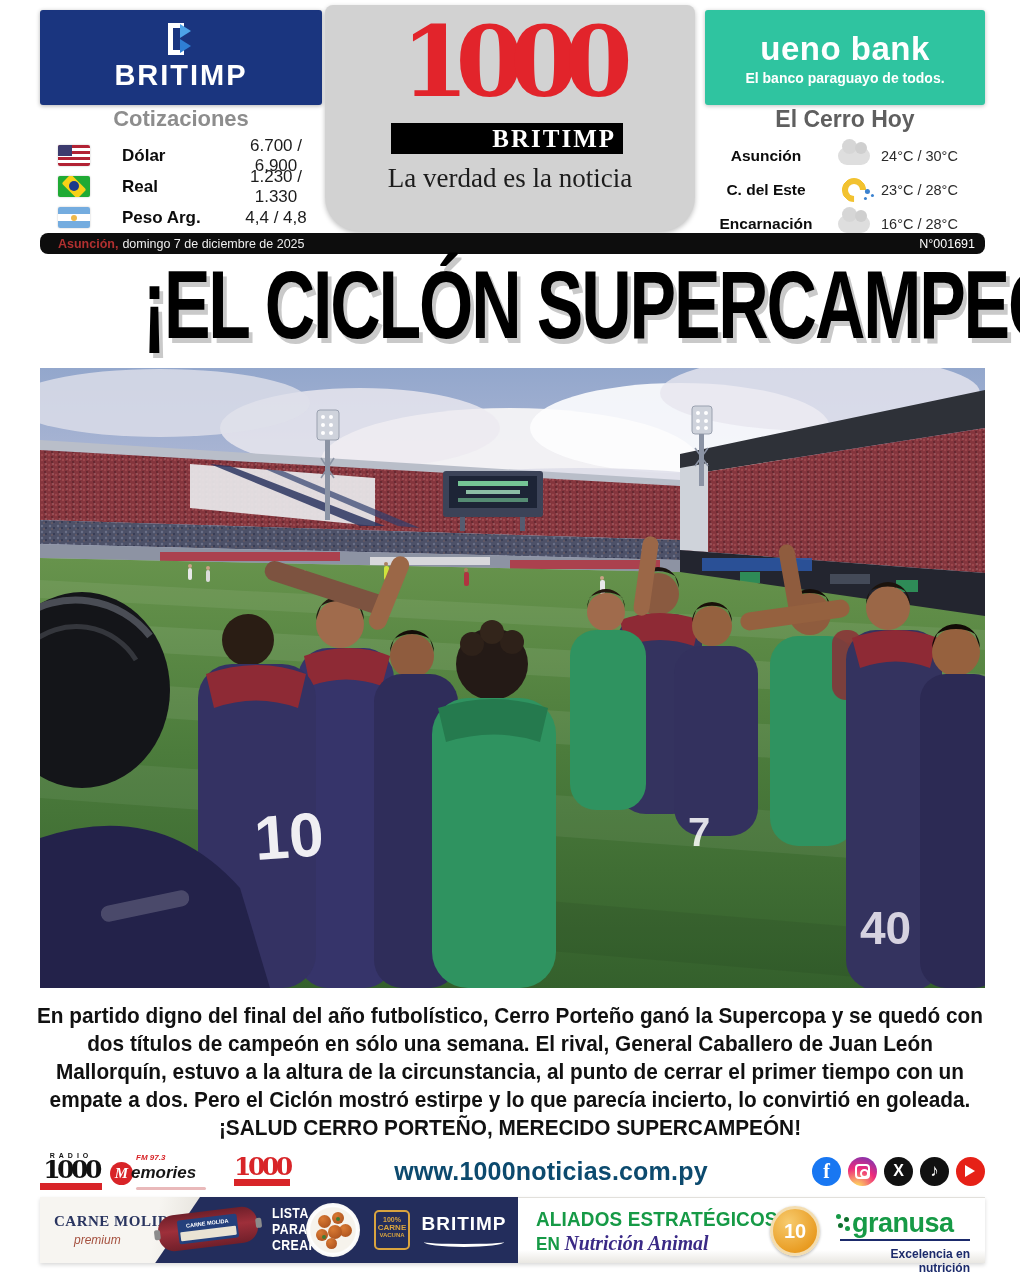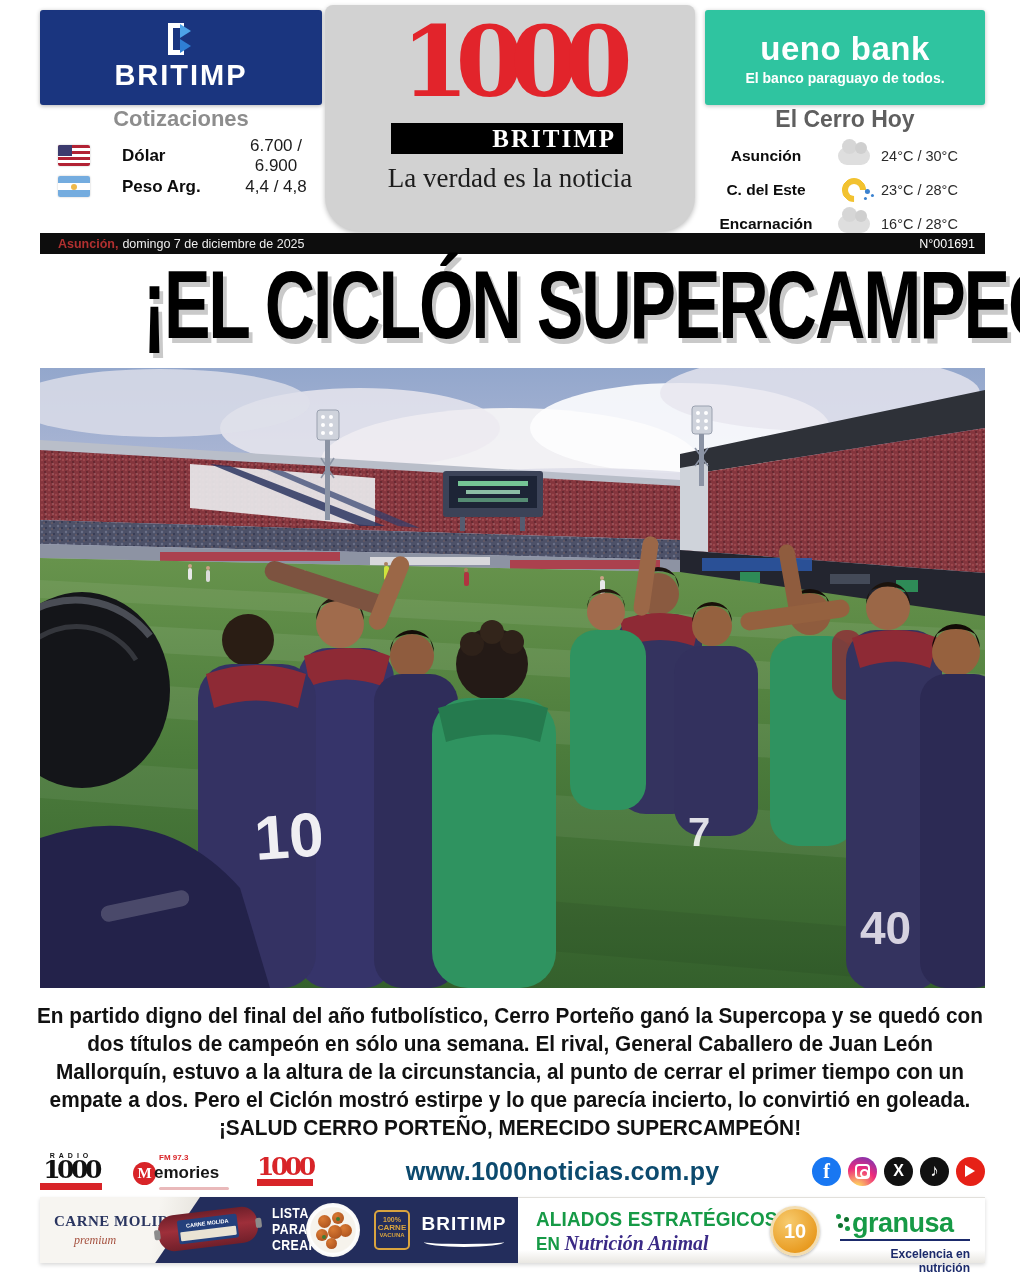--- a/index.html
+++ b/index.html
@@ -43,42 +43,42 @@
   .weather-city { width:122px; text-align:center; font-weight:bold; font-size:15.5px; color:#0c0c0c; }
   .weather-ico { width:54px; display:flex; justify-content:center; }
   .weather-temp { flex:1; font-size:14.5px; color:#2a2a2a; }
   .ico-cloud { width:32px; height:18px; background:#dedede; border-radius:10px; position:relative; }
   .ico-cloud::before { content:""; position:absolute; left:4px; top:-8px; width:15px; height:15px; background:#d6d6d6; border-radius:50%; }
   .ico-cloud::after { content:""; position:absolute; right:3px; top:-5px; width:12px; height:12px; background:#cfcfcf; border-radius:50%; }
   .ico-sunrain { width:24px; height:24px; border:6px solid #f2c230; border-radius:50%; border-bottom-color:transparent; transform:rotate(-45deg); position:relative; }
   .ico-sunrain::after { content:""; position:absolute; left:12px; top:14px; width:5px; height:5px; background:#3b82d0; border-radius:50%; box-shadow:5px 4px 0 -1px #3b82d0,-2px 7px 0 -1px #3b82d0; transform:rotate(45deg); }
 
   
-  .dateline { position:absolute; left:40px; top:233px; width:945px; height:21px; background:#0d0d0d; display:flex; align-items:center; font-size:12.5px; padding:0 10px 0 18px; }
+  .dateline { position:absolute; left:40px; top:233px; width:945px; height:21px; background:#0d0d0d; display:flex; align-items:center; font-size:12.5px; padding:0 10px 0 18px;border-radius:8px; }
   .dateline .city { color:#b03030; font-weight:bold; margin-right:4px; }
   .dateline .date { color:#eee; }
   .dateline .edition { margin-left:auto; color:#fff; }
 
   
   .headline { position:absolute; left:0; top:256px; width:1020px; text-align:center; font-weight:bold; font-size:97px; line-height:1.02; letter-spacing:-3px; color:#000; white-space:nowrap; transform:scaleX(.72); transform-origin:50% 50%; text-shadow:5px 5px 0 #c9c9c9; }
 
   
   .photo { position:absolute; left:40px; top:368px; width:945px; height:620px; overflow:hidden; background:#9fb0d2; }
   .photo svg { display:block; width:100%; height:100%; }
 
   
   .article { position:absolute; left:5px; top:1002px; width:1010px; font-weight:bold; font-size:22px; line-height:28px; text-align:center; color:#111; transform:scaleX(.945); transform-origin:50% 0; }
 
   
   .footer { position:absolute; left:40px; top:1150px; width:945px; height:42px; display:flex; align-items:center; }
   .radio-logo { width:62px; text-align:center; }
   .radio-top { font-size:7px; font-weight:bold; letter-spacing:4px; color:#111; }
   .serif1000 { font-family:"DejaVu Serif",serif; font-weight:bold; font-size:25px; letter-spacing:-0.14em; line-height:.9; color:#111; }
   .radio-bar { height:7px; background:#d82428; margin-top:1px; }
-  .memories-logo { margin-left:31px; width:102px; }
+  .memories-logo { margin-left:8px; width:102px;font-style:italic; }
   .mem-fm { font-size:8px; font-weight:bold; color:#d82428; padding-left:26px; }
   .mem-row { display:flex; align-items:center; }
   .mem-circle { width:23px; height:23px; background:#d82428; border-radius:50%; color:#fff; font-weight:bold; font-size:15px; display:flex; align-items:center; justify-content:center; font-family:"Liberation Serif",serif; }
   .mem-rest { font-size:17px; font-weight:bold; color:#161616; margin-left:-2px; }
   .mem-tag { height:3px; width:70px; background:#e9b9ba; margin:2px 0 0 26px; border-radius:2px; }
   .tv-logo { margin-left:22px; width:56px; }
   .tv-logo .serif1000 { color:#d82428; }
   .tv-bar { height:7px; background:#d82428; position:relative; }
   .tv-bar span { position:absolute; right:-2px; top:-3px; font-size:11px; font-weight:bold; font-style:italic; color:#1a1a1a;margin-top:44px; }
   .website { flex:1; text-align:center; color:#0c4a6e; font-size:25px; font-weight:bold; letter-spacing:.2px; }
@@ -91,21 +91,21 @@
   .s-x { background:#111; font-size:16px; }
   .s-tt { background:#111; font-size:17px; }
   .s-yt { background:#e62117; }
   .yt-play { width:0; height:0; border:6px solid transparent; border-left:10px solid #fff; margin-left:4px; }
 
   
   .banner { position:absolute; left:40px; top:1197px; width:945px; height:66px; display:flex; box-shadow:0 2px 4px rgba(0,0,0,.15); }
   .ad-guarani { position:relative; width:478px; height:66px; background:#232d5c; overflow:hidden; }
   .ad-wedge { position:absolute; left:0; top:0; width:160px; height:66px; background:linear-gradient(100deg,#f7f5f1 70%,#e4e1da); clip-path:polygon(0 0,100% 0,72% 100%,0 100%); }
   .carne-title { position:absolute; left:14px; top:16px; font-family:"Liberation Serif",serif; font-weight:bold; font-size:15px; color:#2a3560; letter-spacing:.5px; }
-  .carne-premium { position:absolute; left:34px; top:36px; font-family:Liberation Serif, serif; font-style:italic; font-size:12px; color:#a5503e; }
+  .carne-premium { position:absolute; left:34px; top:36px; font-family:Liberation Sans, sans-serif; font-style:italic; font-size:12px; color:#a5503e; }
   .meat { position:absolute; left:118px; top:14px; width:100px; height:36px; transform:rotate(-7deg); background:linear-gradient(#6f1f2a,#9e2f3a 45%,#701f2a); border-radius:16px; }
   .meat::before,.meat::after { content:""; position:absolute; top:13px; width:6px; height:10px; background:#8c8c8c; border-radius:2px; }
   .meat::before { left:-4px; } .meat::after { right:-4px; }
   .meat-label { position:absolute; left:20px; top:6px; width:60px; height:24px; background:#24407c; border-radius:2px; color:#fff; font-size:5.5px; font-weight:bold; text-align:center; padding-top:3px; line-height:1.2; }
   .meat-label i { display:block; height:9px; background:#e9e3d4; margin:2px 2px 0; border-radius:1px; }
   .lista { position:absolute; left:232px; top:8px; color:#fff; font-weight:bold; font-size:15px; line-height:16px; letter-spacing:.5px; transform:scaleX(.82); transform-origin:0 0; }
   .plate { position:absolute; left:266px; top:6px; width:54px; height:54px; background:radial-gradient(circle,#f6f3ec 58%,#fff 62%,#dcd8cf 100%); border-radius:50%; }
   .plate i { position:absolute; border-radius:50%; background:radial-gradient(circle at 35% 30%,#d97a33,#a34b1a); }
   .badge-carne { position:absolute; left:334px; top:13px; width:36px; height:40px; border:2px solid #d9a43f; border-radius:5px; color:#d9a43f; text-align:center; font-weight:bold; padding-top:4px; }
   .badge-carne .b1 { font-size:7px; } .badge-carne .b2 { font-size:8px; } .badge-carne .b3 { font-size:6px; }
@@ -133,20 +133,25 @@
     </div>
   <div class="britimp-name">BRITIMP</div>
 </div>
 
 <div class="cotiz">
   <div class="cotiz-title">Cotizaciones</div>
   <div class="cotiz-row">
     <span class="flag flag-us"></span>
     <span class="cotiz-label">Dólar</span>
     <span class="cotiz-value">6.700 / 6.900</span>
+  </div>
+  <div class="cotiz-row">
+    <span class="flag flag-br"></span>
+    <span class="cotiz-label">Real</span>
+    <span class="cotiz-value">1.230 / 1.330</span>
   </div>
   <div class="cotiz-row">
     <span class="flag flag-ar"></span>
     <span class="cotiz-label">Peso Arg.</span>
     <span class="cotiz-value">4,4 / 4,8</span>
   </div>
 </div>
 
 <div class="logo-panel">
   <div class="logo-1000">1000</div>

